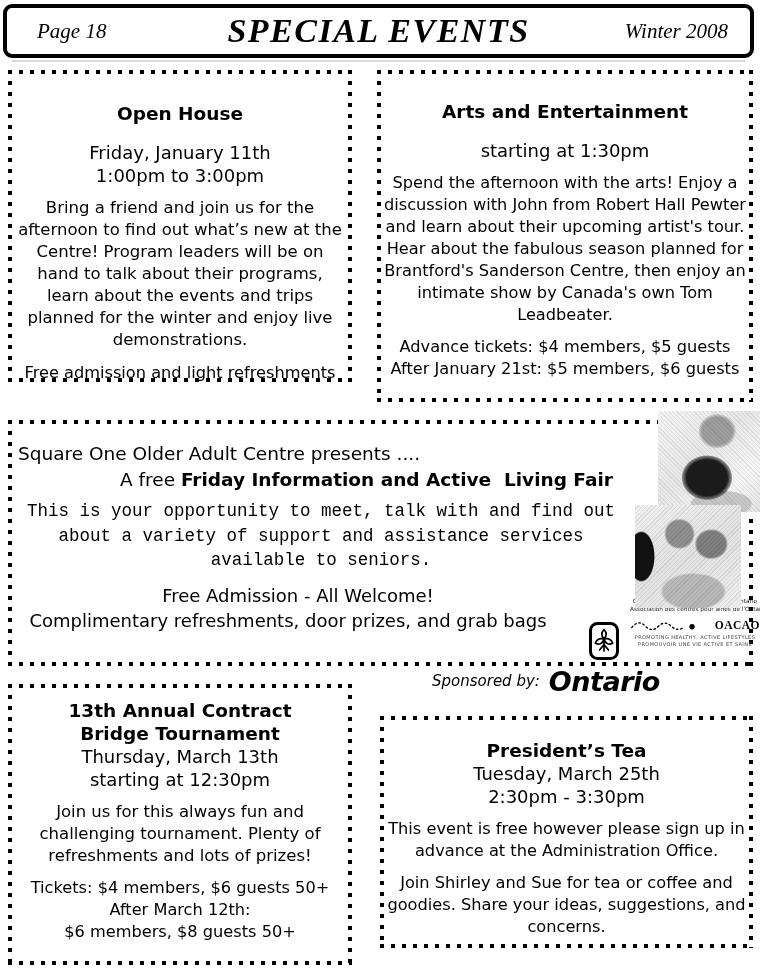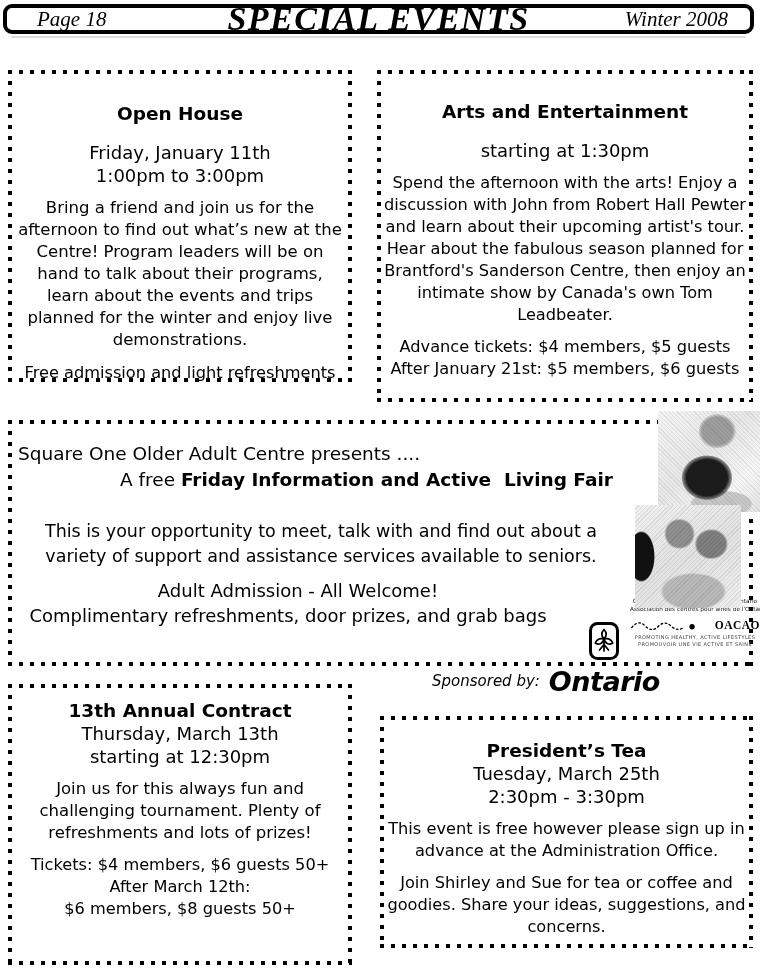--- a/index.html
+++ b/index.html
@@ -2,21 +2,21 @@
 <html><head>
 <meta charset="utf-8">
 <style>
   html,body{margin:0;padding:0;}
   .page{
     position:relative;width:760px;height:976px;background:#fff;color:#000;
     font-family:"DejaVu Sans",sans-serif;overflow:hidden;
   }
   
   .masthead{
-    position:absolute;left:3px;top:4px;width:751px;height:30px;
+    position:absolute;left:3px;top:4px;width:751px;height:54px;
     box-sizing:border-box;border:4px solid #000;border-radius:9px;
     display:flex;align-items:center;justify-content:center;
     font-family:"Liberation Serif","DejaVu Serif",serif;font-style:italic;
     background:#fff;
   }
   .masthead::after{
     content:"";position:absolute;left:4px;right:4px;bottom:-8px;height:2px;
     background:#c9c9c9;opacity:.65;border-radius:2px;
   }
   .hdr-side{position:absolute;font-size:21px;color:#000;}
@@ -50,21 +50,21 @@
   .box-bridge .ev-body{max-width:330px;}
   .box-tea .ev-body{max-width:361px;font-size:16.2px;}
   .ev-line{font-size:16.2px;line-height:22px;white-space:nowrap;}
   .tickets{margin-top:10px;}
   .ev-footer{margin-top:11px;}
   
   .fair-intro{font-size:18.5px;line-height:24px;margin:2px 0 0 10px;white-space:nowrap;}
   .fair-title{font-size:18.5px;line-height:24px;margin:2px 0 0 112px;white-space:pre;}
   .fair-title b{font-weight:bold;}
   .fair-date{font-size:18.5px;line-height:24px;margin:0 0 0 114px;white-space:nowrap;}
-  .fair-body{font-size:17.5px;line-height:24.5px;width:610px;margin:27px 0 0 8px;text-align:center;}
+  .fair-body{font-size:17.5px;line-height:24.5px;width:610px;margin:7px 0 0 8px;text-align:center;font-family:Liberation Mono, monospace;}
   .fair-admission{font-size:18px;line-height:24px;width:580px;margin:11px 0 0 0;text-align:center;white-space:nowrap;}
   .fair-extras{font-size:18px;line-height:24px;width:560px;margin:1px 0 0 0;text-align:center;white-space:nowrap;}
   .sponsor-row{position:absolute;left:424px;top:202px;display:flex;align-items:flex-end;gap:9px;font-style:italic;}
   .sponsor-label{font-size:15px;line-height:18px;margin-bottom:7px;}
   .ontario-logo{display:flex;align-items:center;gap:6px;flex-direction:column;}
   .ontario-word{font-size:27px;font-weight:600;letter-spacing:-0.5px;font-family:"DejaVu Sans",sans-serif;}
   
   .oacao{position:absolute;left:622px;top:178px;width:130px;text-align:center;}
   .oacao-line{font-size:5.8px;line-height:7.5px;color:#222;white-space:nowrap;}
   .oacao-wave{display:flex;align-items:center;justify-content:center;margin-top:3px;}
@@ -119,21 +119,21 @@
     <div class="tickets">
       <div class="ev-line">Advance tickets: $4 members, $5 guests</div>
       <div class="ev-line">After January 21st: $5 members, $6 guests</div>
     </div>
   </section>
 
   <section class="dotbox box-fair">
     <div class="fair-intro">Square One Older Adult Centre presents ....</div>
     <div class="fair-title"><span>A free </span><b>Friday Information and Active  Living Fair</b></div>
     <p class="fair-body">This is your opportunity to meet, talk with and find out about a variety of support and assistance services available to seniors.</p>
-    <div class="fair-admission">Adult Admission - All Welcome!</div>
+    <div class="fair-admission">Free Admission - All Welcome!</div>
     <div class="fair-extras">Complimentary refreshments, door prizes, and grab bags</div>
 
     <div class="sponsor-row">
       <span class="sponsor-label">Sponsored by:</span>
       <span class="ontario-logo">
         <svg width="30" height="38" viewBox="0 0 30 38">
           <rect x="1.5" y="1.5" width="27" height="35" rx="7" fill="none" stroke="#000" stroke-width="3"></rect>
           <g stroke="#000" fill="none" stroke-width="1.7" stroke-linejoin="round" stroke-linecap="round">
             <path d="M15 7.5 C12.2 10.5 12.2 14 15 17 C17.8 14 17.8 10.5 15 7.5 Z"></path>
             <path d="M15 17 C11 16 7.8 17.6 6.3 21.2 C10 23.2 13.6 22 15 17 Z"></path>
@@ -159,20 +159,21 @@
       <div class="oacao-tag">PROMOUVOIR UNE VIE ACTIVE ET SAINE</div>
     </div>
 
     <div class="photo photo1"></div>
     <div class="photo photo2"></div>
   </section>
 
   <section class="dotbox box-bridge">
     <h2 class="ev-title" style="margin:0;">
       <span style="display:block;">13th Annual Contract</span>
+      <span style="display:block;">Bridge Tournament</span>
     </h2>
     <div class="ev-date">Thursday, March 13th</div>
     <div class="ev-date">starting at 12:30pm</div>
     <p class="ev-body">Join us for this always fun and challenging tournament. Plenty of refreshments and lots of prizes!</p>
     <div class="tickets">
       <div class="ev-line">Tickets: $4 members, $6 guests 50+</div>
       <div class="ev-line">After March 12th:</div>
       <div class="ev-line">$6 members, $8 guests 50+</div>
     </div>
   </section>

